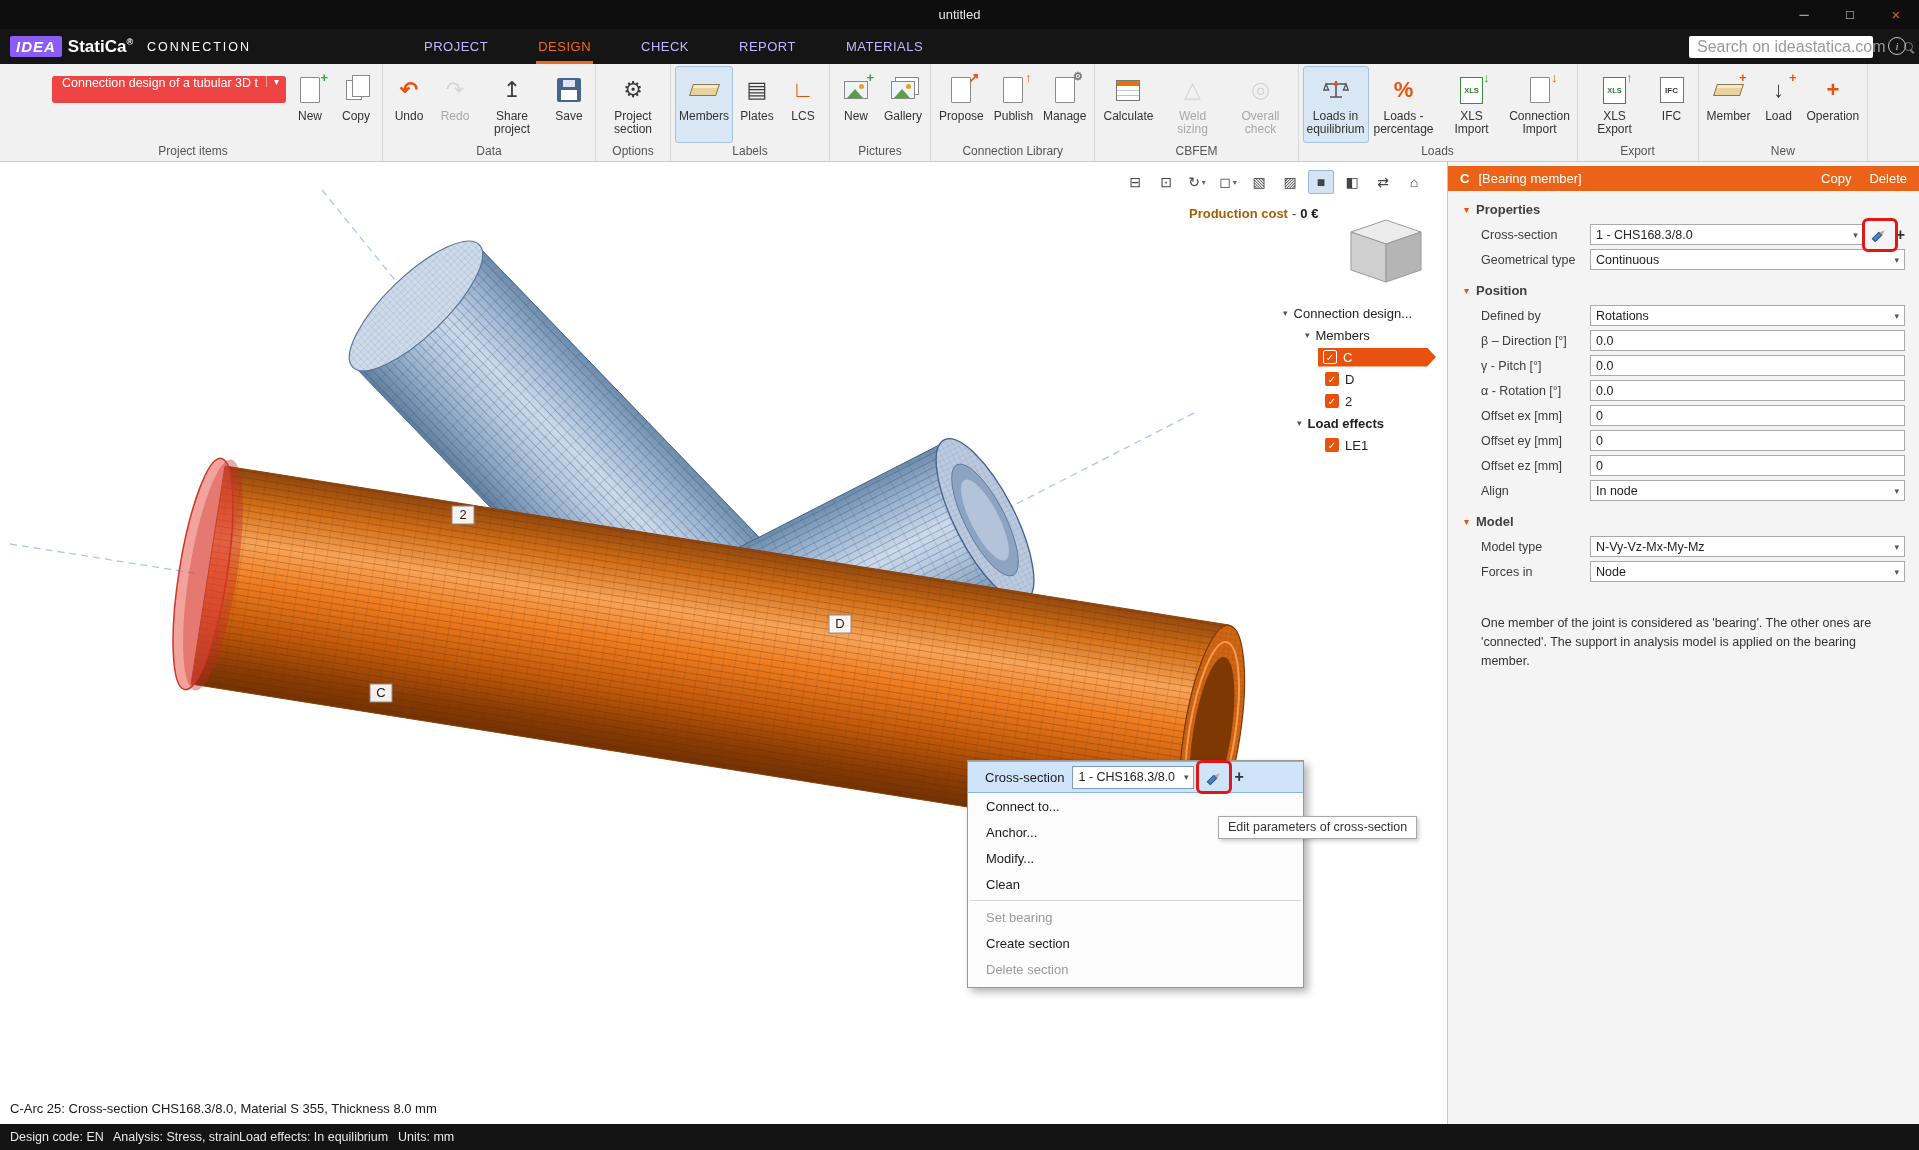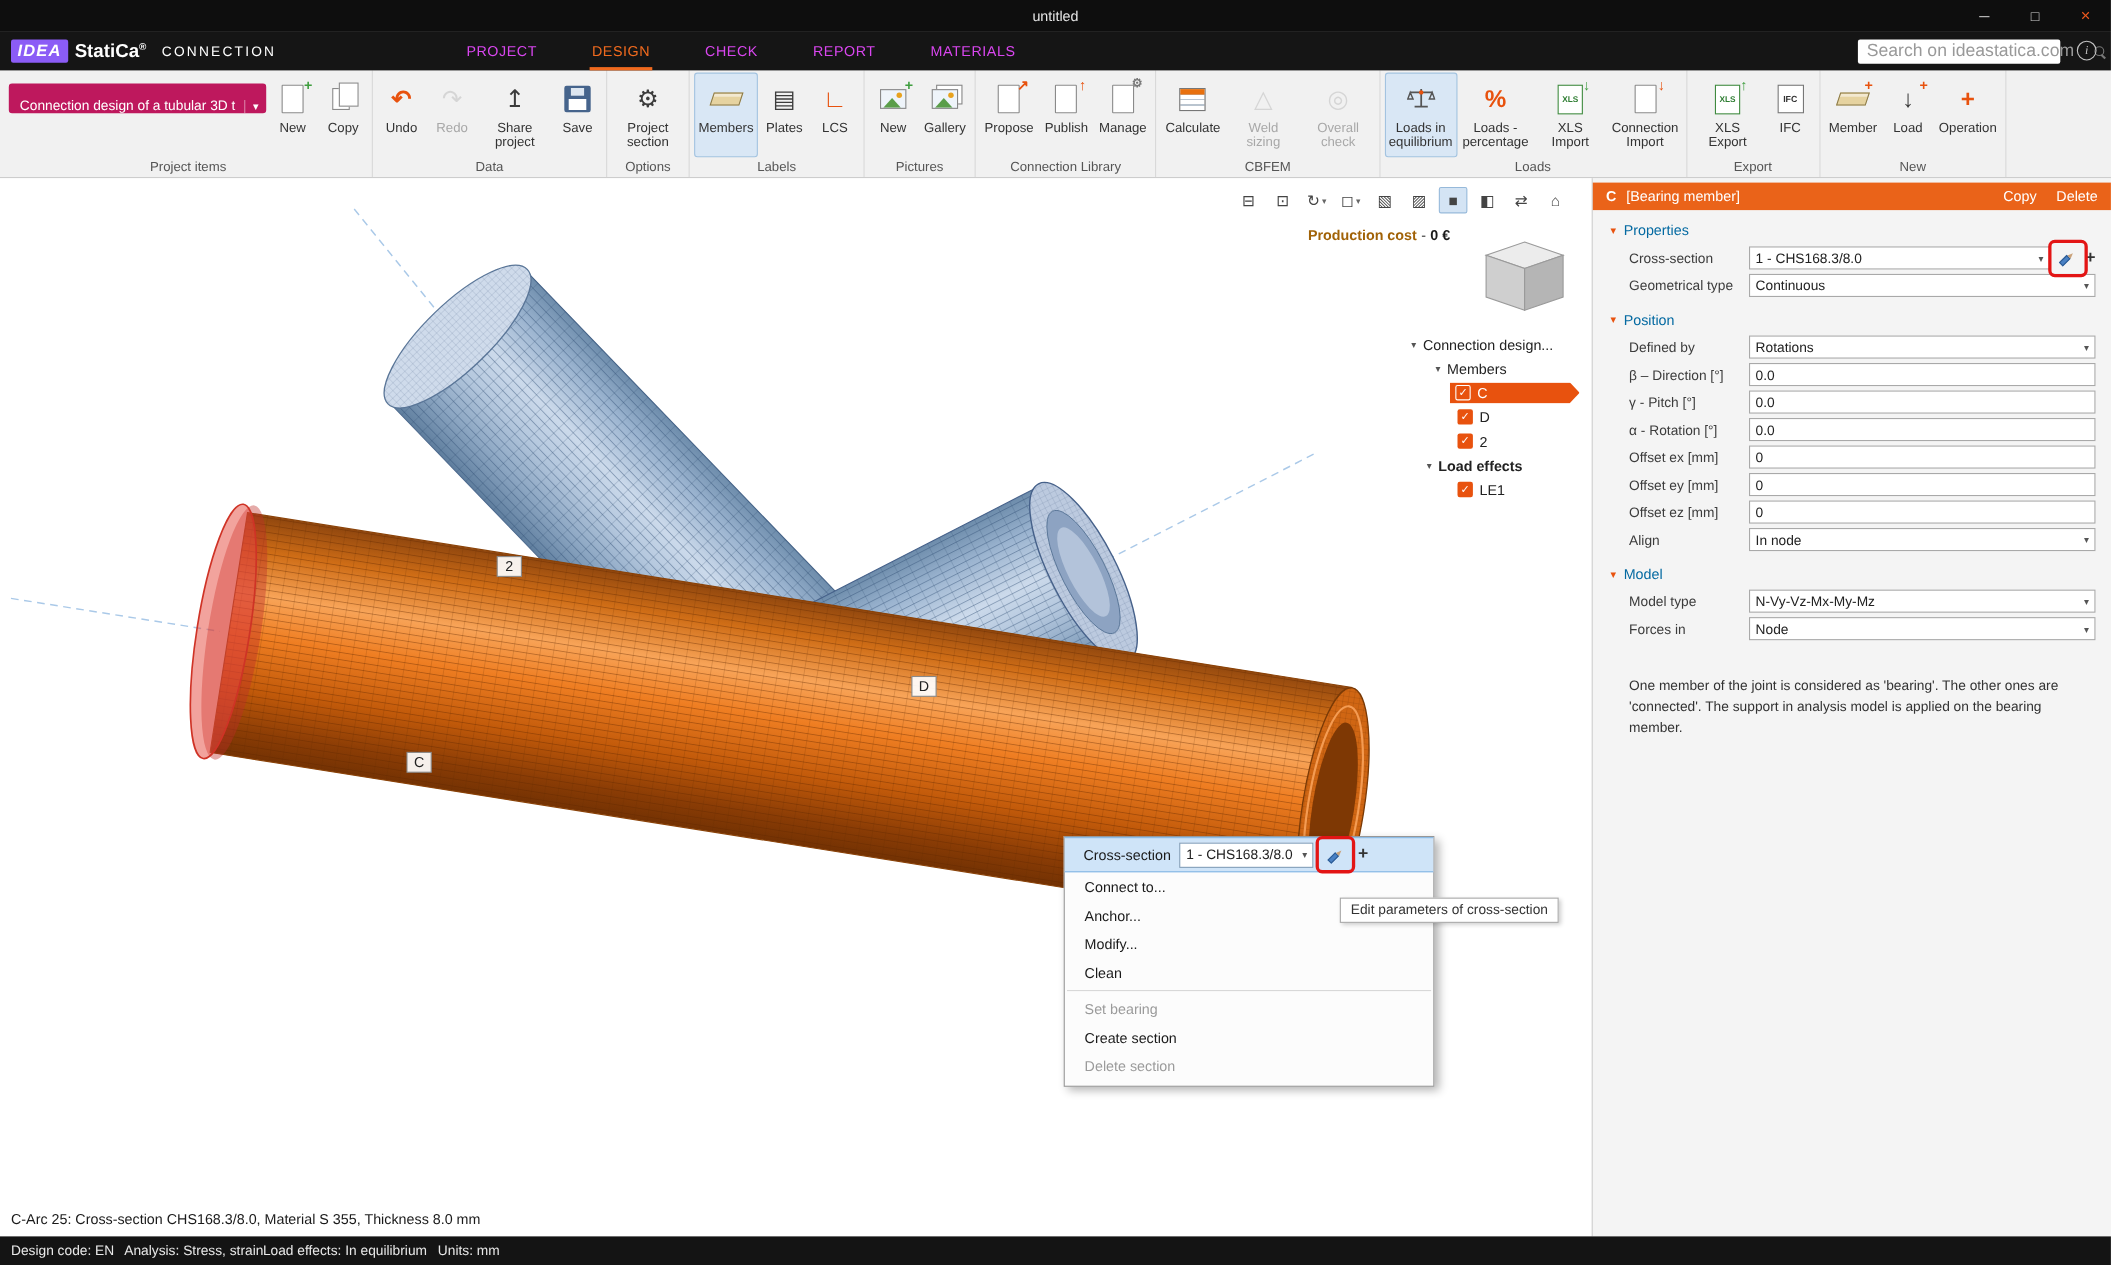--- a/index.html
+++ b/index.html
@@ -15,21 +15,21 @@
   .tb-btn.close { color:#f05a1e; font-size:15px; }
 
   
   .menubar { height:35px; background:#151515; position:relative; }
   .brand { position:absolute; left:10px; top:0; height:35px; display:flex; align-items:center; }
   .brand-idea { background:#8b5cf6; color:#fff; font-weight:bold; font-style:italic; font-size:15px; letter-spacing:1px; padding:2px 6px; border-radius:2px; }
   .brand-statica { color:#fff; font-size:17px; font-weight:bold; margin-left:6px; }
   .brand-reg { color:#fff; font-size:9px; vertical-align:super; }
   .brand-product { color:#fff; font-size:12.5px; letter-spacing:2px; margin-left:14px; }
   .tabs { position:absolute; left:422px; bottom:0; display:flex; gap:46px; }
-  .tab { padding:9px 2px 10px; font-size:13px; color:#d946ef; letter-spacing:.5px; }
+  .tab { padding:9px 2px 10px; font-size:13px; color:#c4b5fd; letter-spacing:.5px; }
   .tab.active { color:#f06a1e; border-bottom:3px solid #f06a1e; padding-bottom:7px; }
   .searchbox { position:absolute; right:46px; top:7px; width:184px; height:22px; background:#fff; border-radius:2px; display:flex; align-items:center; padding:0 6px 0 8px; }
   .searchbox input { border:none; outline:none; flex:1; font-size:16px; color:#ec4899; font-family:"Liberation Sans",sans-serif; background:transparent; }
   .searchbox input::placeholder { color:#999; }
   .mag { width:11px; height:11px; position:relative; }
   .mag::before { content:""; position:absolute; left:0; top:0; width:7px; height:7px; border:1.6px solid #777; border-radius:50%; }
   .mag::after { content:""; position:absolute; left:7px; top:7px; width:5px; height:1.7px; background:#777; transform:rotate(45deg); transform-origin:0 0; }
   .info-circ { position:absolute; right:13px; top:8px; width:18px; height:18px; border:1.5px solid #c4c4c4; border-radius:50%; color:#c4c4c4; font-size:11px; font-style:italic; font-family:"Liberation Serif",serif; display:flex; align-items:center; justify-content:center; }
 
   
@@ -58,21 +58,21 @@
   .ic-save::after { content:""; position:absolute; left:4px; bottom:2px; width:16px; height:10px; background:#fff; }
   .ic-beam { width:27px; height:12px; background:#e6d3a0; border:1px solid #8a7a4a; transform:skewX(-18deg); box-shadow:inset 0 3px 0 rgba(255,255,255,.5); }
   .ic-photo { width:24px; height:18px; border:1.3px solid #888; background:#eef4fa; position:relative; overflow:hidden; }
   .ic-photo::after { content:""; position:absolute; left:2px; bottom:0; width:0; height:0; border-left:8px solid transparent; border-right:8px solid transparent; border-bottom:9px solid #5a9e4a; }
   .ic-photo::before { content:""; position:absolute; right:3px; top:2px; width:5px; height:5px; border-radius:50%; background:#e8a21e; }
   .ic-photo.stacked { box-shadow:4px -4px 0 -1px #fff, 4px -4px 0 0 #888; }
   .ic-calc { width:24px; height:21px; border:1.2px solid #777; background:repeating-linear-gradient(to bottom,#fff 0 4px,#b9c4cf 4px 5px); position:relative; }
   .ic-calc::before { content:""; position:absolute; left:0; top:0; right:0; height:5px; background:#e8700e; }
   .ic-xls { width:23px; height:27px; border:1.4px solid #3f8a3f; background:#fff; color:#2e7d32; font-size:7.5px; font-weight:bold; display:flex; align-items:center; justify-content:center; }
   .ic-ifc { width:24px; height:26px; border:1.4px solid #777; background:#fff; color:#333; font-size:8px; font-weight:bold; display:flex; align-items:center; justify-content:center; }
-  .pill { height:27px; margin-top:10px; background:#be185d; color:#fff; border-radius:3px; display:flex; align-items:flex-end; font-size:12.5px; padding-left:10px; max-width:234px; overflow:hidden; }
+  .pill { height:27px; margin-top:10px; background:#ef4444; color:#fff; border-radius:3px; display:flex; align-items:flex-start; font-size:12.5px; padding-left:10px; max-width:234px; overflow:hidden;margin-left:44px; }
   .pill-text { white-space:nowrap; overflow:hidden; }
   .pill-chev { padding:0 7px; margin-left:8px; border-left:1px solid rgba(255,255,255,.45); font-size:10px; flex:none; }
 
   
   .workspace { position:absolute; top:162px; left:0; right:0; bottom:26px; display:flex; }
   .viewport { position:relative; flex:1; background:#fff; border-right:1px solid #c5c5c5; overflow:hidden; }
   .scene { position:absolute; left:0; top:0; }
 
   .vp-toolbar { position:absolute; top:8px; right:20px; display:flex; gap:5px; z-index:5; }
   .vp-tool { height:24px; min-width:26px; padding:0 2px; display:flex; align-items:center; justify-content:center; font-size:14px; color:#444; border:1px solid transparent; border-radius:2px; }
@@ -112,21 +112,21 @@
   .tooltip { position:absolute; left:1218px; top:816px; background:#fff; border:1px solid #a8a8a8; padding:3px 9px 4px; font-size:12.5px; color:#333; box-shadow:2px 2px 4px rgba(0,0,0,.2); z-index:50; white-space:nowrap; }
 
   
   .sidepanel { width:471px; background:#f4f4f4; position:relative; }
   .ph { height:25px; margin-top:4px; background:#ea6319; display:flex; align-items:center; color:#fff; font-size:13px; padding:0 12px; }
   .ph-id { font-weight:bold; margin-right:9px; }
   .ph-action { margin-left:18px; }
   .ph-spacer { flex:1; }
   .psec-head { display:flex; align-items:center; gap:7px; padding:11px 0 5px 16px; }
   .psec-chev { color:#e8520e; font-size:10px; }
-  .psec-title { font-weight:normal; font-size:13px; color:#0369a1; }
+  .psec-title { font-weight:bold; font-size:13px; color:#404040; }
   .prow { display:flex; align-items:center; padding:2px 14px 2px 33px; height:25px; }
   .plabel { width:109px; font-size:12.5px; color:#3c3c3c; flex:none; }
   .pctrl { flex:1; display:flex; align-items:center; gap:4px; }
   .pinput { flex:1; height:21px; border:1px solid #a9a9a9; background:#fff; font-size:12.5px; padding:0 5px; color:#222; font-family:"Liberation Sans",sans-serif; }
   .pdd { flex:1; height:21px; border:1px solid #a9a9a9; background:#fff; display:flex; align-items:center; justify-content:space-between; padding:0 5px; font-size:12.5px; color:#222; }
   .pcheck { width:14px; height:14px; border:1px solid #999; background:#fff; }
   .pnote { margin:30px 16px 0 33px; font-size:12.5px; color:#333; line-height:1.5; }
 
   
   .statusbar { position:absolute; left:0; right:0; bottom:0; height:26px; background:#141414; color:#e8e8e8; font-size:12.5px; }

